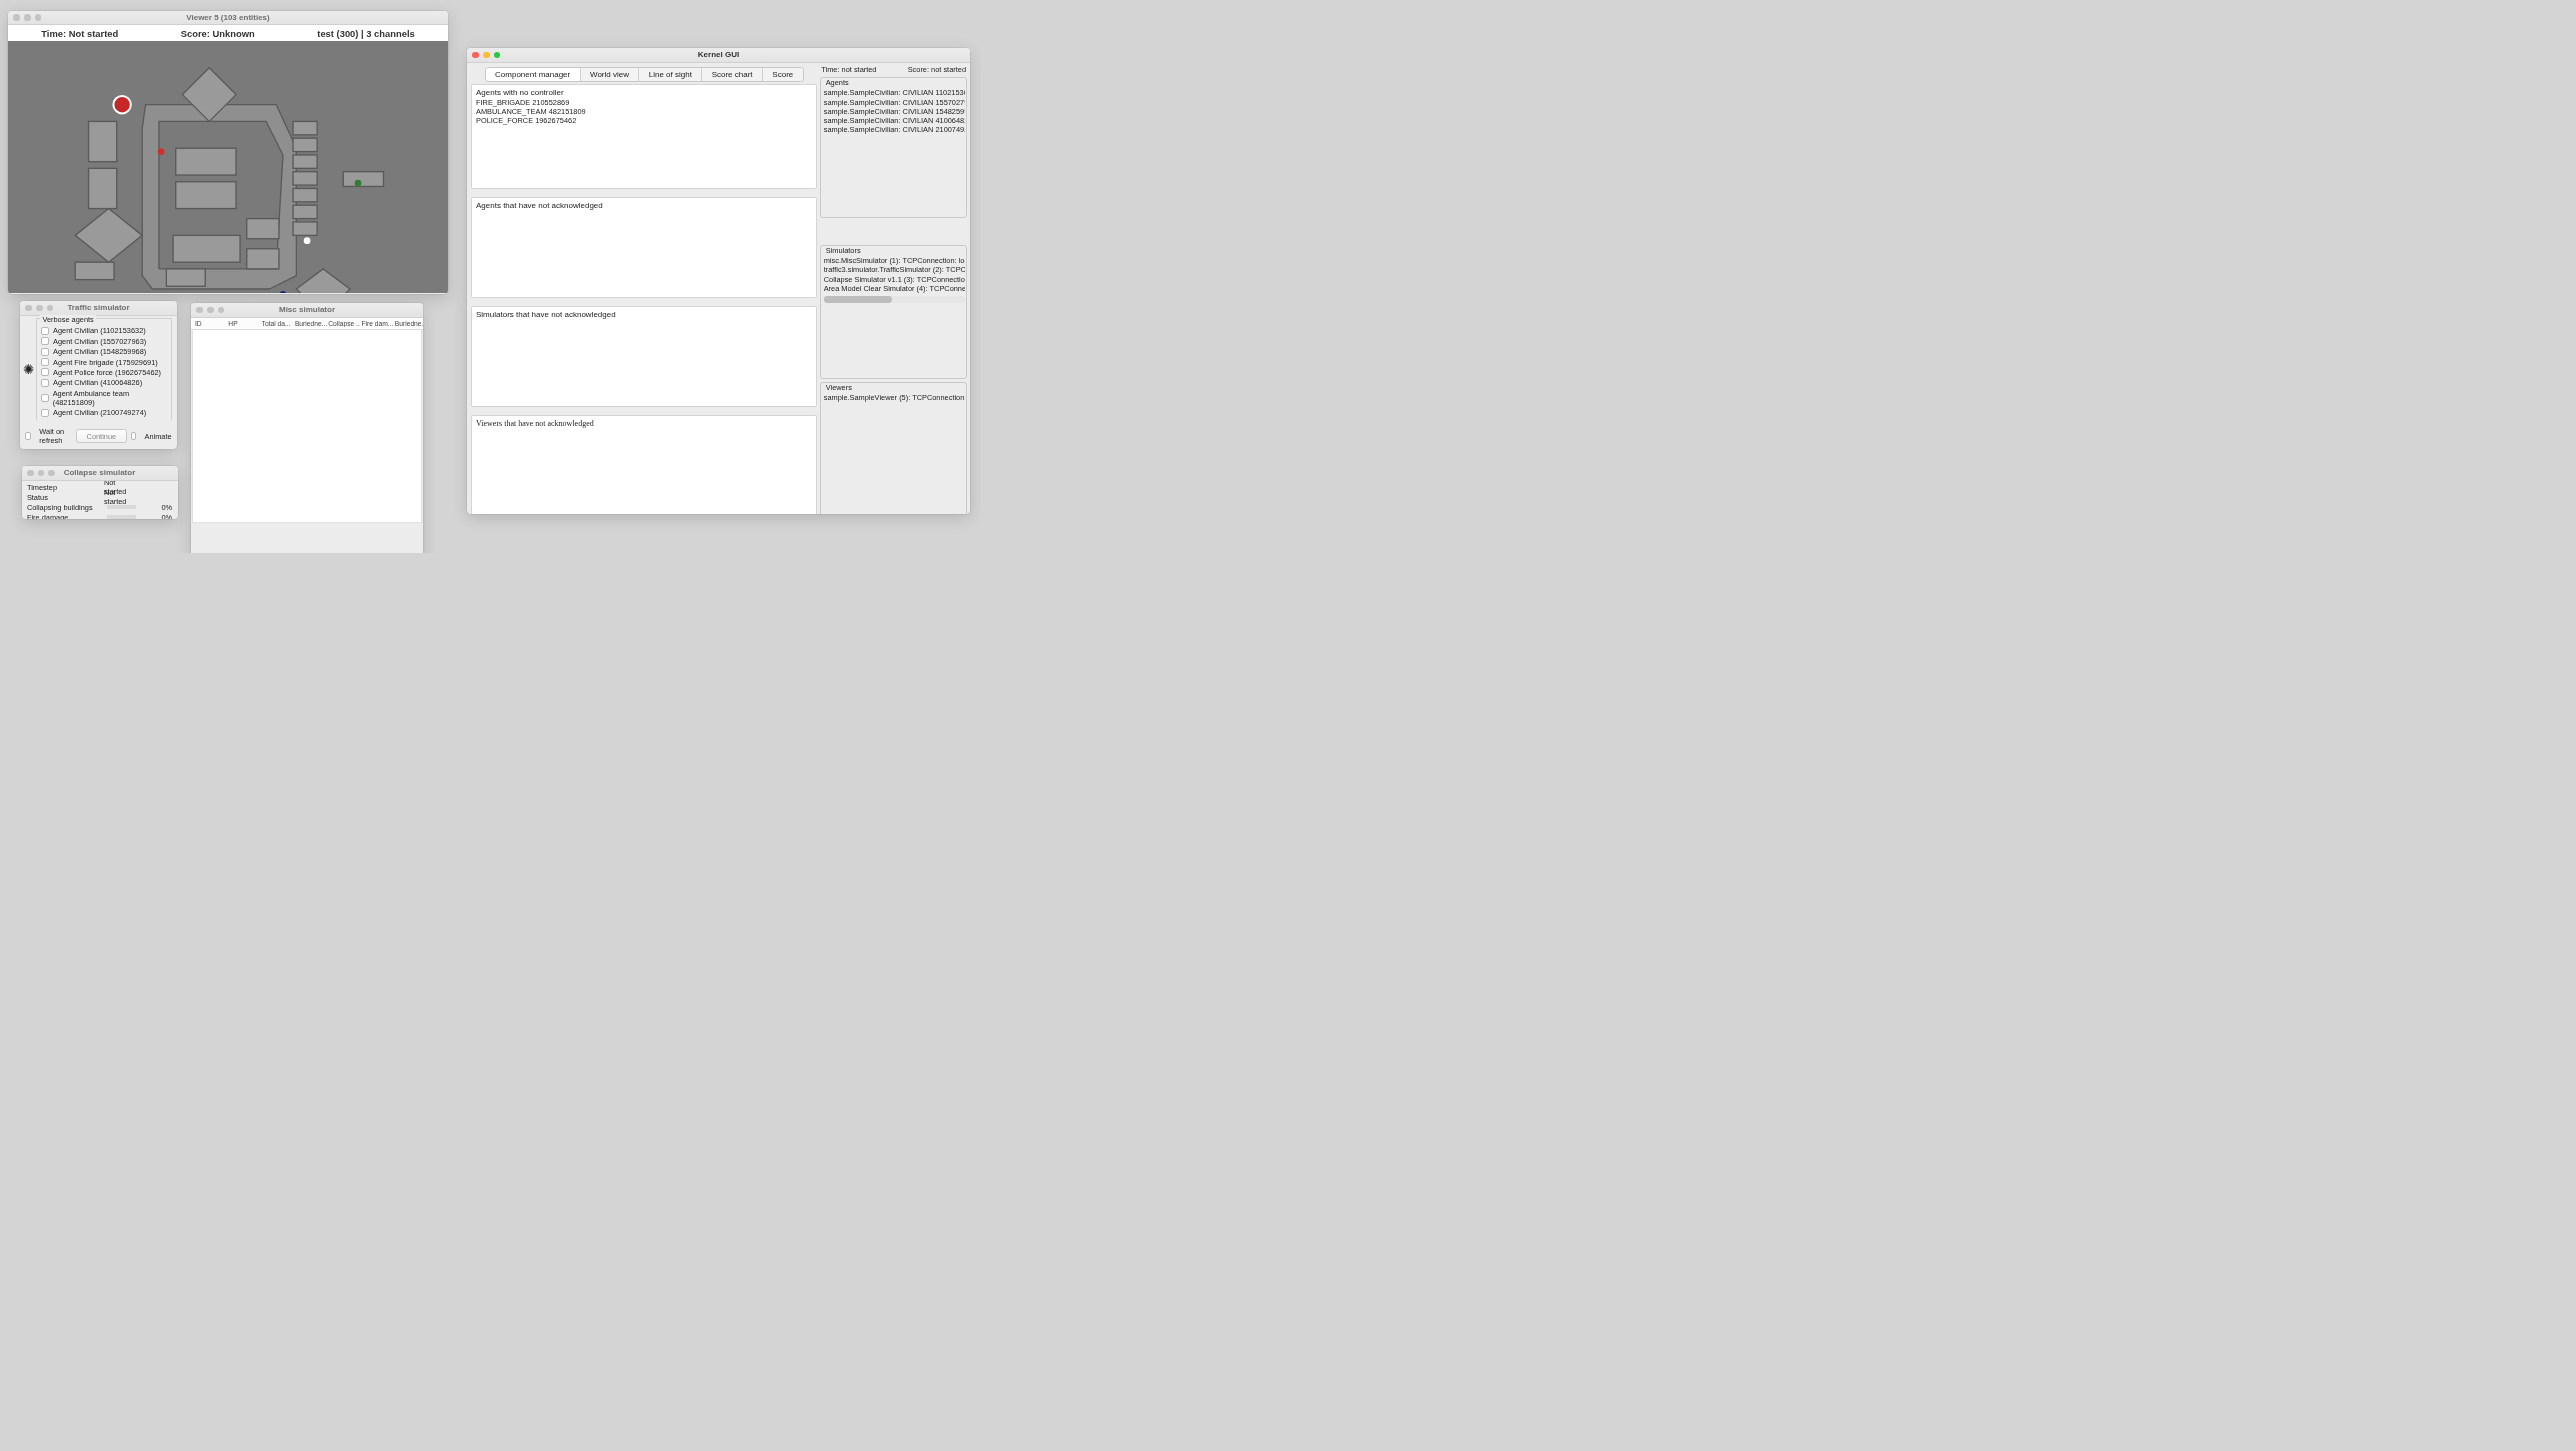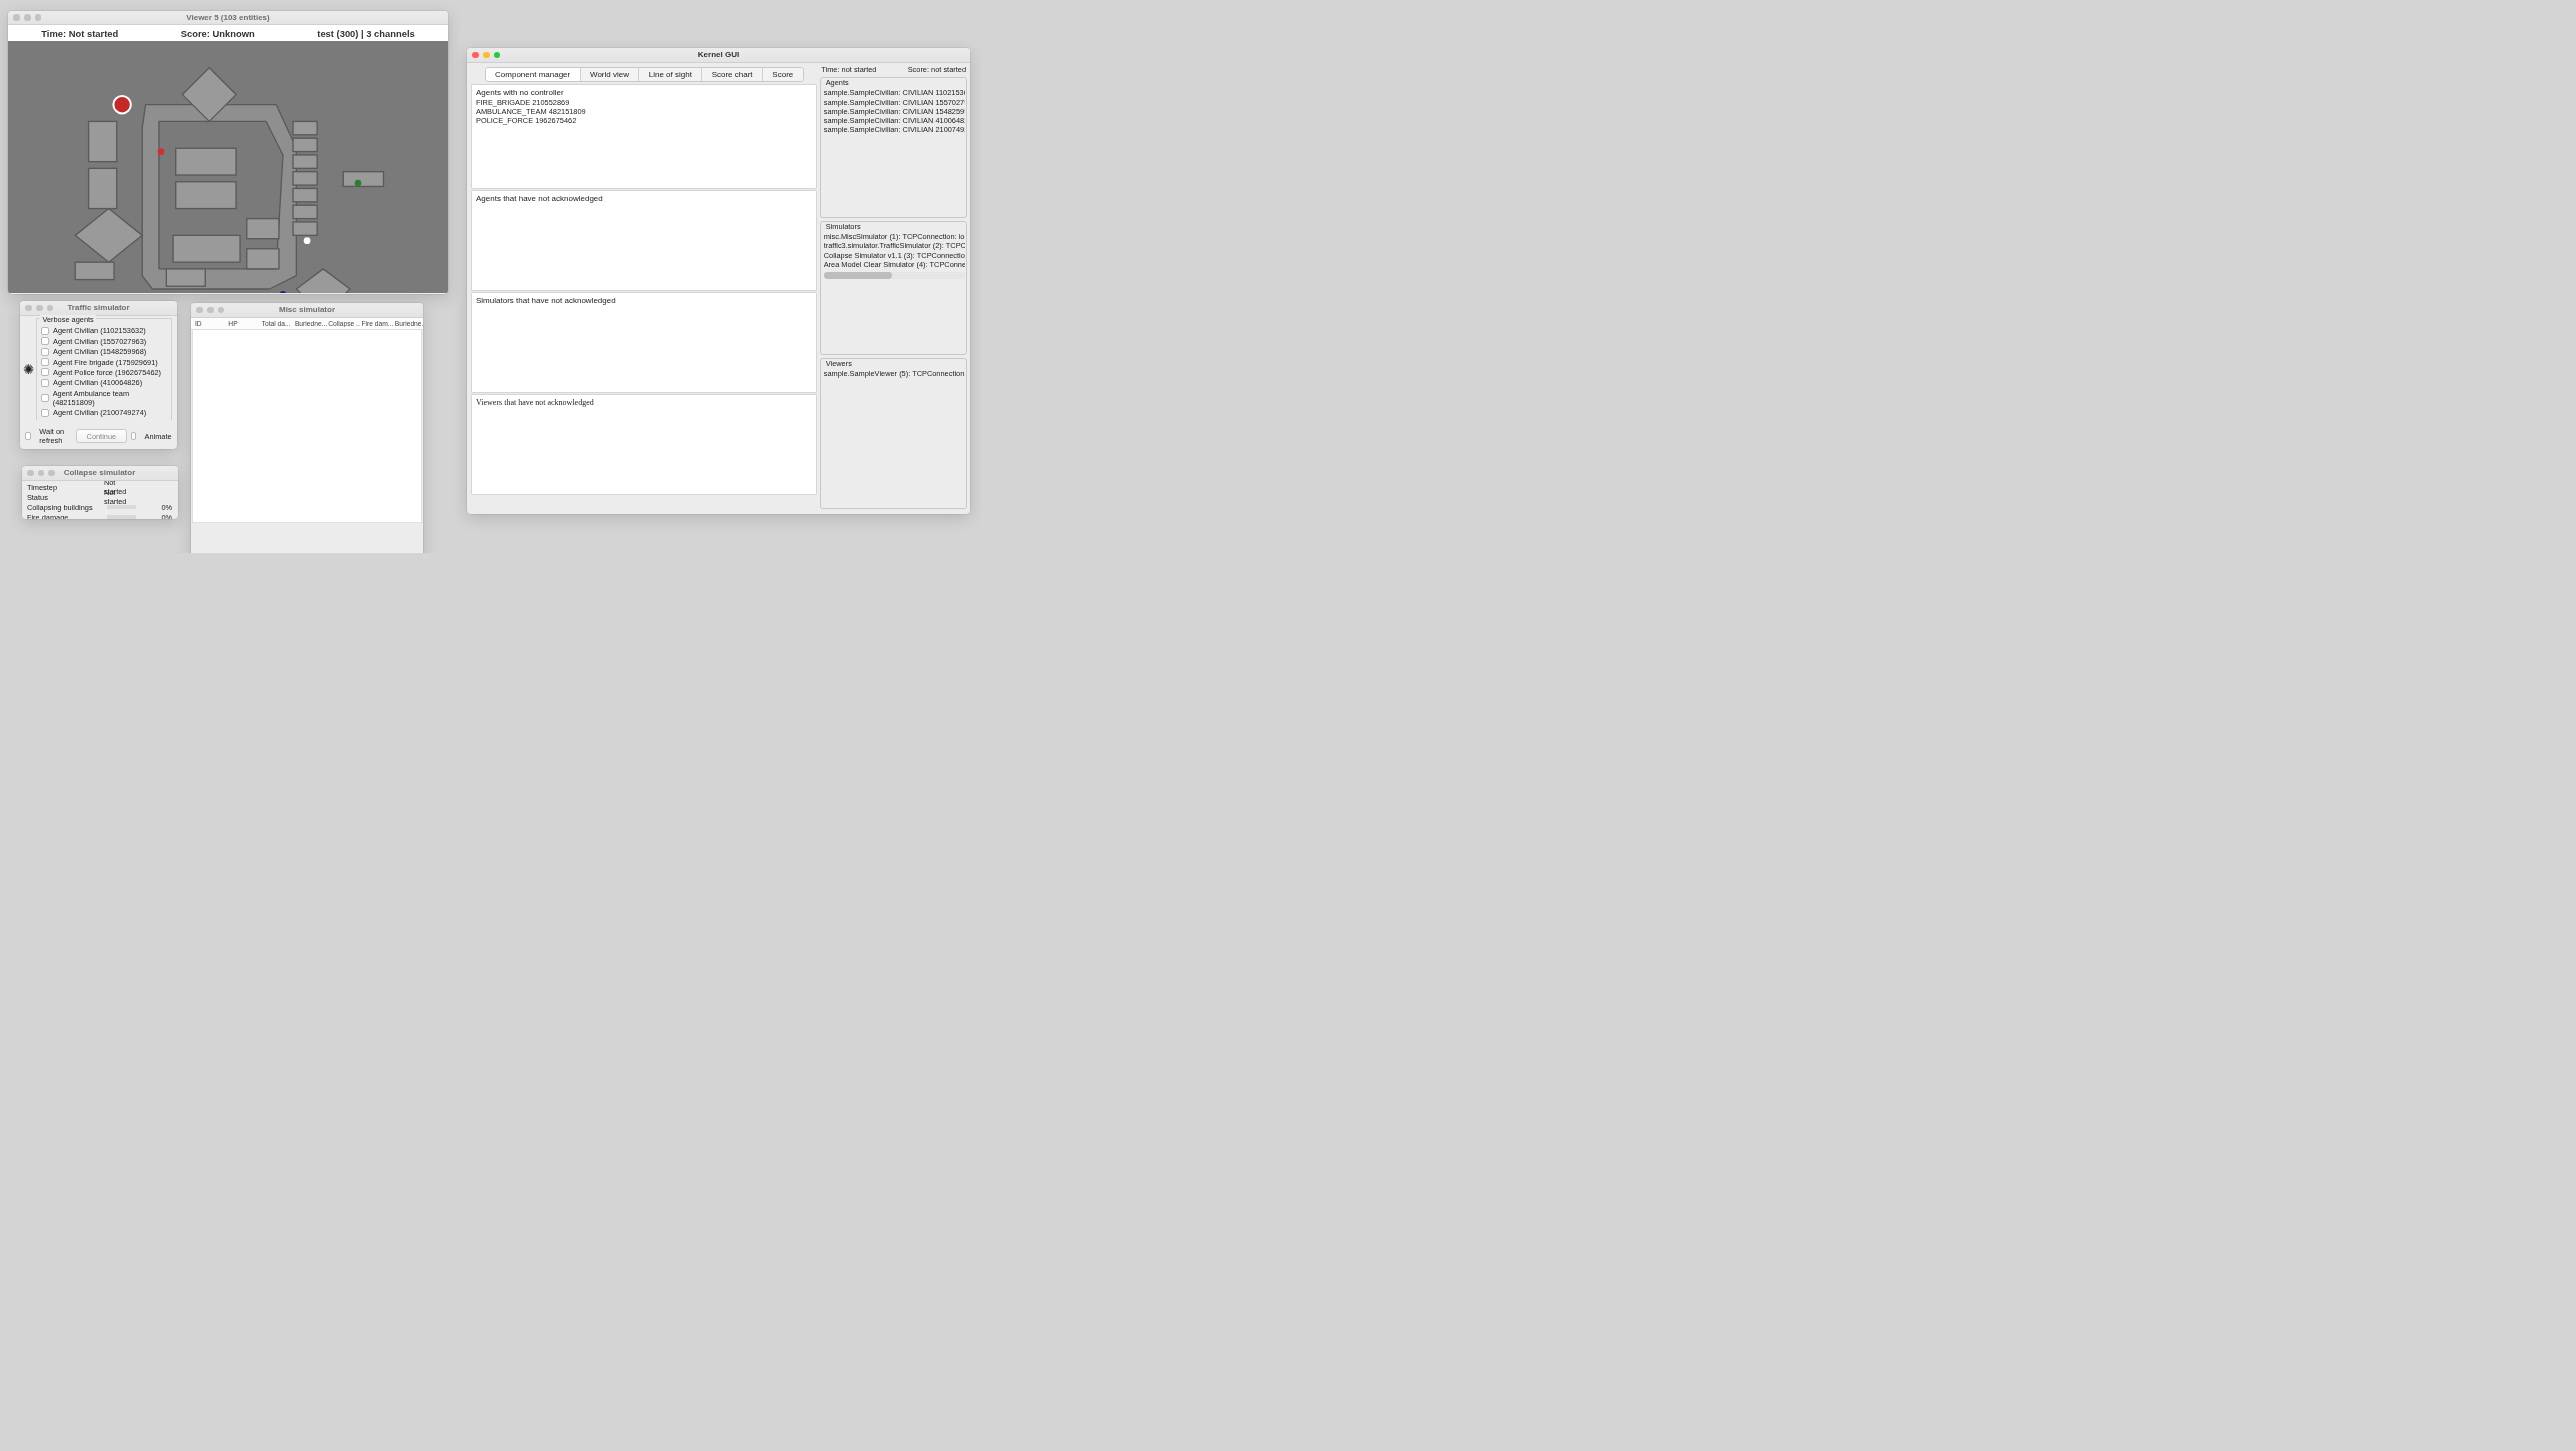--- a/index.html
+++ b/index.html
@@ -165,21 +165,21 @@
     background: #f3f3f3;
     border-right: 0.7px solid #d0d0d0;
   }
   .tab:last-child { border-right:none; }
   .tab.active { background: #fff; font-weight:500; }
   .section-box {
     background: #fff;
     border: 0.7px solid #d5d5d5;
     border-radius: 1.3px;
     flex: 1;
-    margin-bottom: 1px;
+    margin-bottom: 8px;
     padding: 2.7px 4px;
     font-size: 7.4px;
     overflow: hidden;
   }
   .section-box .caption { font-size: 8px; margin-bottom: 1.3px; }
   .kernel-left .section-box:nth-child(2){min-height:105px;flex:0 0 105px;}
   .kernel-left .section-box:nth-child(3){min-height:101px;flex:0 0 101px;}
   .kernel-left .section-box:nth-child(4){min-height:101px;flex:0 0 101px;}
   .kernel-left .section-box:nth-child(5){min-height:101px;flex:0 0 101px;font-family:Liberation Serif, serif;}
   .section-box .line { white-space: nowrap; }
@@ -198,21 +198,21 @@
     position: relative; top: -1.3px;
     background: #ececec;
     font-size: 7.4px;
     padding: 0 2px;
   }
   .panel .body {
     font-size: 7.4px; line-height: 1.25;
     white-space: nowrap; overflow: hidden;
   }
   .panel-agents   { flex: 0 0 141px; }
-  .panel-sims     { flex: 0 0 134px; }
+  .panel-sims     { flex: 0 0 134px; margin-top: 24px; }
   .panel-viewers  { flex: 1; }
   .hscroll {
     height:6.7px;background:#e6e6e6;border-radius:3.4px;margin-top:2.7px;position:relative;
   }
   .hscroll .thumb{
     position:absolute;left:0;top:0;height:100%;width:48%;background:#bdbdbd;border-radius:3.4px;
   }
 </style>
 </head>
 <body>

